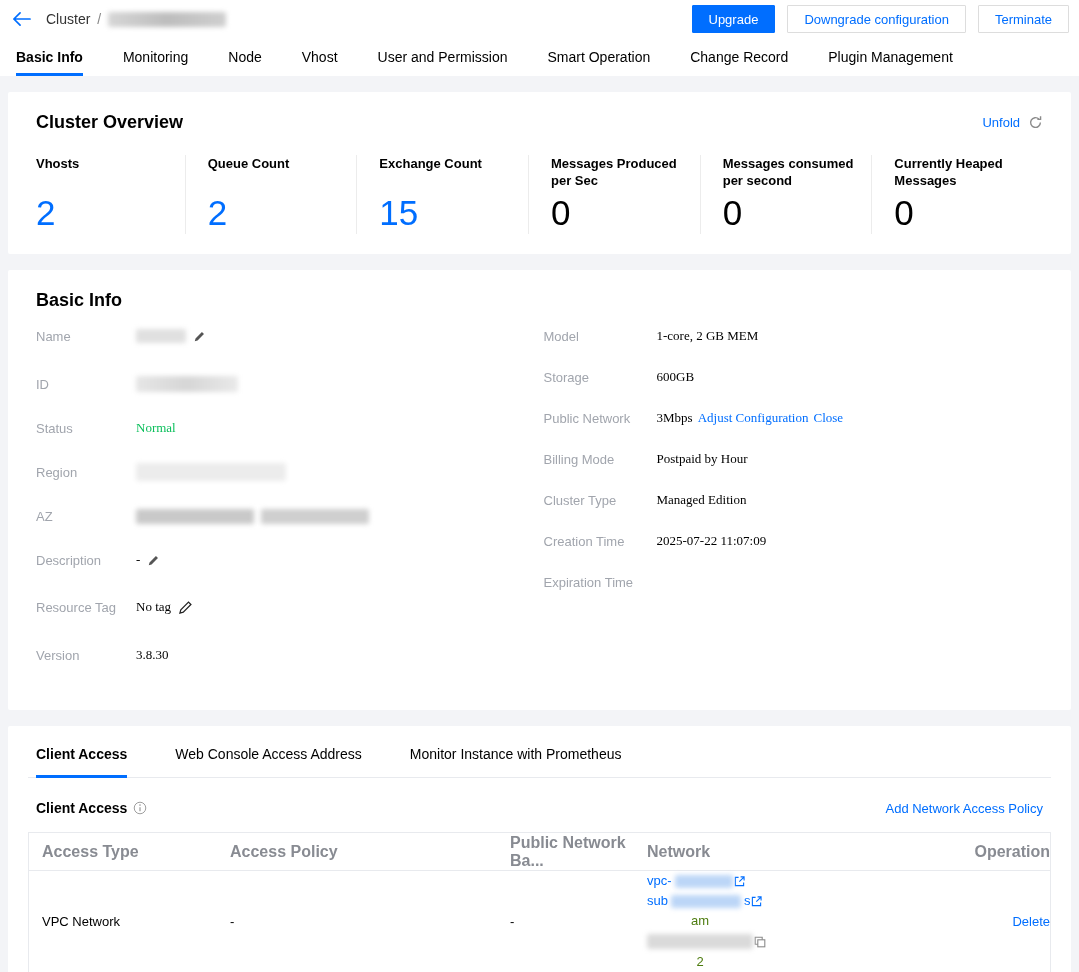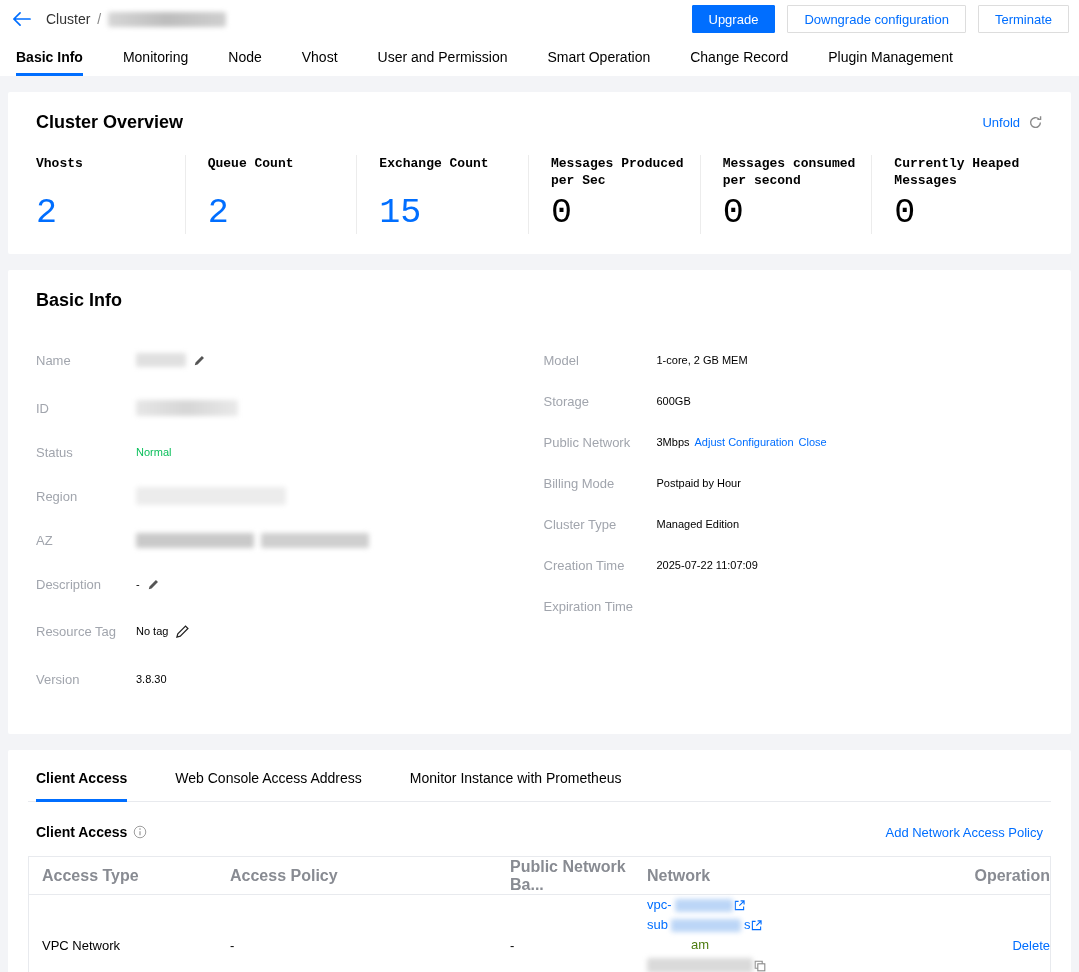--- a/index.html
+++ b/index.html
@@ -33,36 +33,36 @@
   .tab.active::after { content: ""; position: absolute; left: 0; right: 0; bottom: 0;
          height: 3px; background: #006eff; }
   
   .card { background: #fff; margin: 16px 8px 0 8px; border-radius: 2px; padding: 20px; }
   .card-title { font-size: 18px; font-weight: bold; padding-left: 8px; }
   
   .overview-head { display: flex; align-items: center; justify-content: space-between; }
   .unfold { display: flex; align-items: center; gap: 8px; padding-right: 8px; }
   .unfold a { color: #006eff; text-decoration: none; font-size: 13px; cursor: pointer; }
   .refresh { cursor: pointer; display: flex; align-items: center; }
-  .stats { display: flex; margin-top: 22px; padding: 0 8px; font-family: Liberation Mono, monospace; }
+  .stats { display: flex; margin-top: 22px; padding: 0 8px; }
   .stat { flex: 1; padding-left: 22px; }
   .stat:first-child { padding-left: 0; }
   .stat + .stat { border-left: 1px solid #ececec; }
   .stat-label { font-size: 13px; font-weight: bold; line-height: 17px; min-height: 34px;
                 max-width: 140px; }
   .stat-value { font-size: 35px; font-weight: 400; margin-top: 3px; line-height: 42px; }
   .stat-value.accent { color: #006eff; }
   
-  .bi-grid { display: flex; margin-top: 40px; padding-left: 8px; }
+  .bi-grid { display: flex; margin-top: 16px; padding-left: 8px; }
   .bi-col { width: 50%; }
   .bi-row { display: flex; align-items: center; margin-bottom: 26px; min-height: 18px; }
   .bi-col-right .bi-row { margin-bottom: 23px; }
   .bi-label { width: 100px; color: #a1a5ad; font-size: 13px; flex-shrink: 0; }
   .bi-col-right .bi-label { width: 113px; }
-  .bi-value { font-size: 11px; color: #000; display: flex; align-items: center; gap: 7px; }
+  .bi-value { font-size: 13px; color: #000; display: flex; align-items: center; gap: 7px; font-family: Liberation Serif, serif; }
   .green { color: #0abf5b; }
   .link { color: #006eff; text-decoration: none; cursor: pointer; }
   .edit-icon { cursor: pointer; display: inline-flex; align-items: center; }
   
   .blur { display: inline-block; border-radius: 2px; filter: blur(2.5px); vertical-align: middle; }
   .blur-crumb { width: 118px; height: 15px; background: linear-gradient(90deg,#d6d6d6,#bdbdbd,#cfcfcf); }
   .blur-name { width: 50px; height: 14px; background: #e0e0e0; }
   .blur-id { width: 102px; height: 16px; background: linear-gradient(90deg,#e6e6e6,#d6d6d6,#e9e9e9); }
   .blur-region { width: 150px; height: 18px; background: #ececec; }
   .blur-az1 { width: 118px; height: 15px; background: #c9c9c9; }

